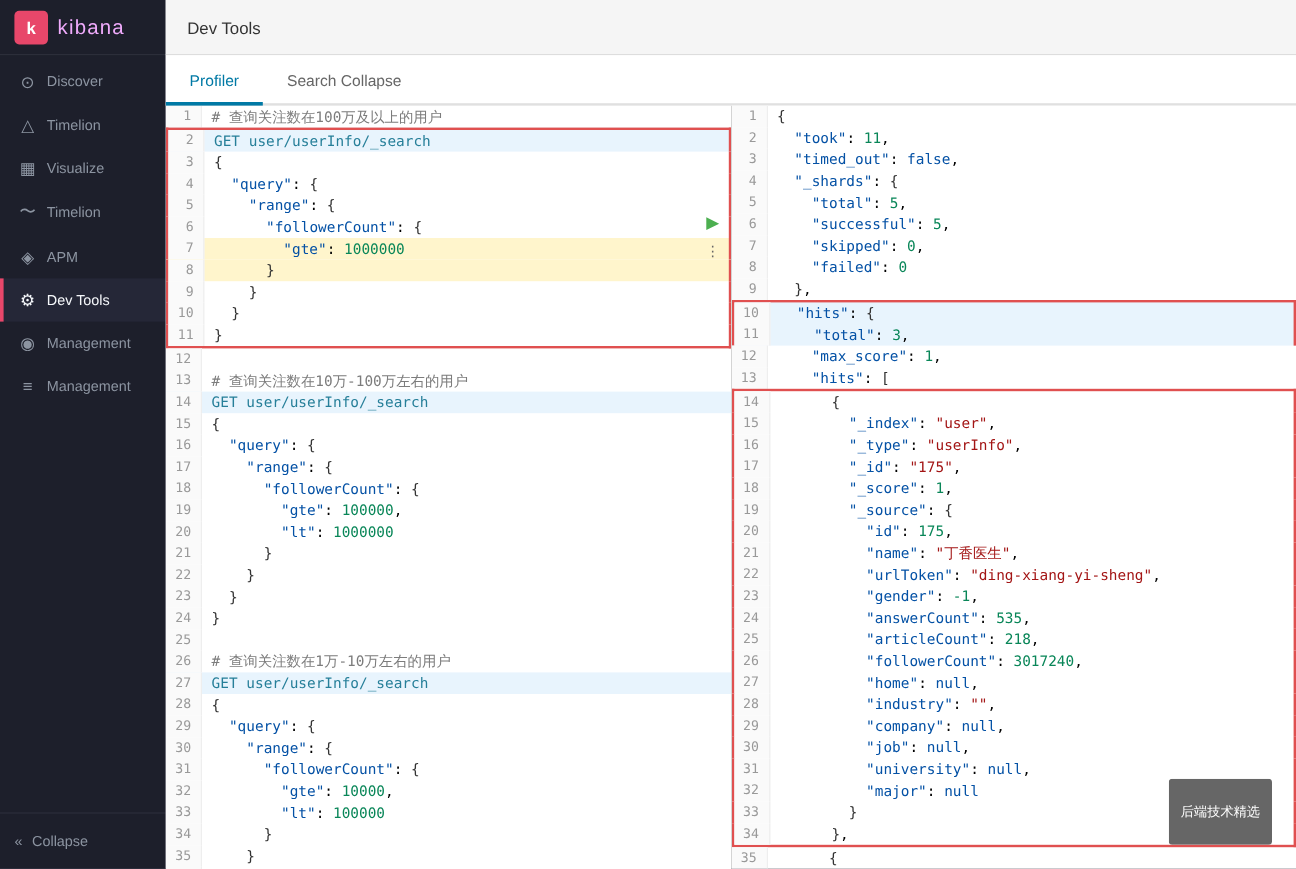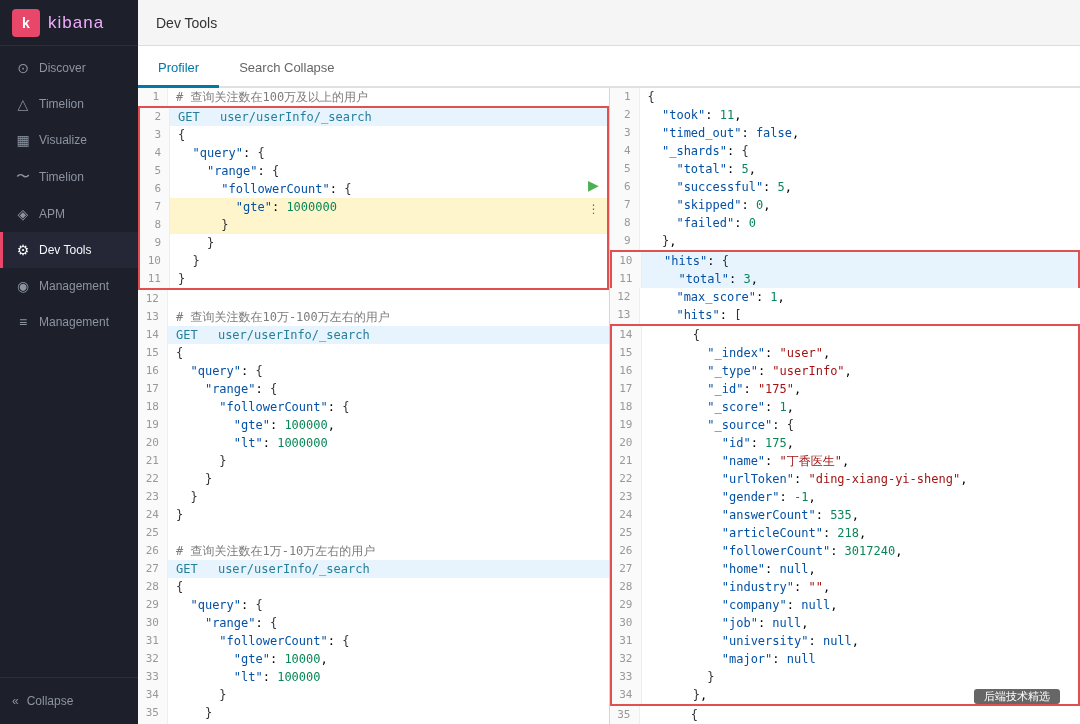--- a/index.html
+++ b/index.html
@@ -150,21 +150,21 @@
       padding-left: 8px;
       flex: 1;
       white-space: pre;
       line-height: 18px;
     }
     .code-line.highlighted { background: #fff5cc; }
 
     
     .c-comment { color: #7c7c7c; }
     .c-method { color: #267f99; font-weight: normal; }
-    .c-url { color: #267f99; margin-left: 13px; }
+    .c-url { color: #267f99; }
     .c-key { color: #0451a5; }
     .c-string { color: #a31515; }
     .c-number { color: #098658; }
     .c-keyword { color: #0451a5; }
     .c-brace { color: #333; }
 
     
     .run-btn-area {
       position: absolute;
       top: 86px;
@@ -221,21 +221,21 @@
     ::-webkit-scrollbar-track { background: #f1f1f1; }
     ::-webkit-scrollbar-thumb { background: #ccc; border-radius: 3px; }
 
     
     #watermark {
       position: fixed;
       bottom: 20px;
       right: 20px;
       background: rgba(0,0,0,0.6);
       color: white;
-      padding: 0 10px;
+      padding: 20px 10px;
       font-size: 11px;
       border-radius: 3px;
       pointer-events: none;
       z-index: 100;
     }
   </style>
 </head>
 <body>
 
 <div id="sidebar">

